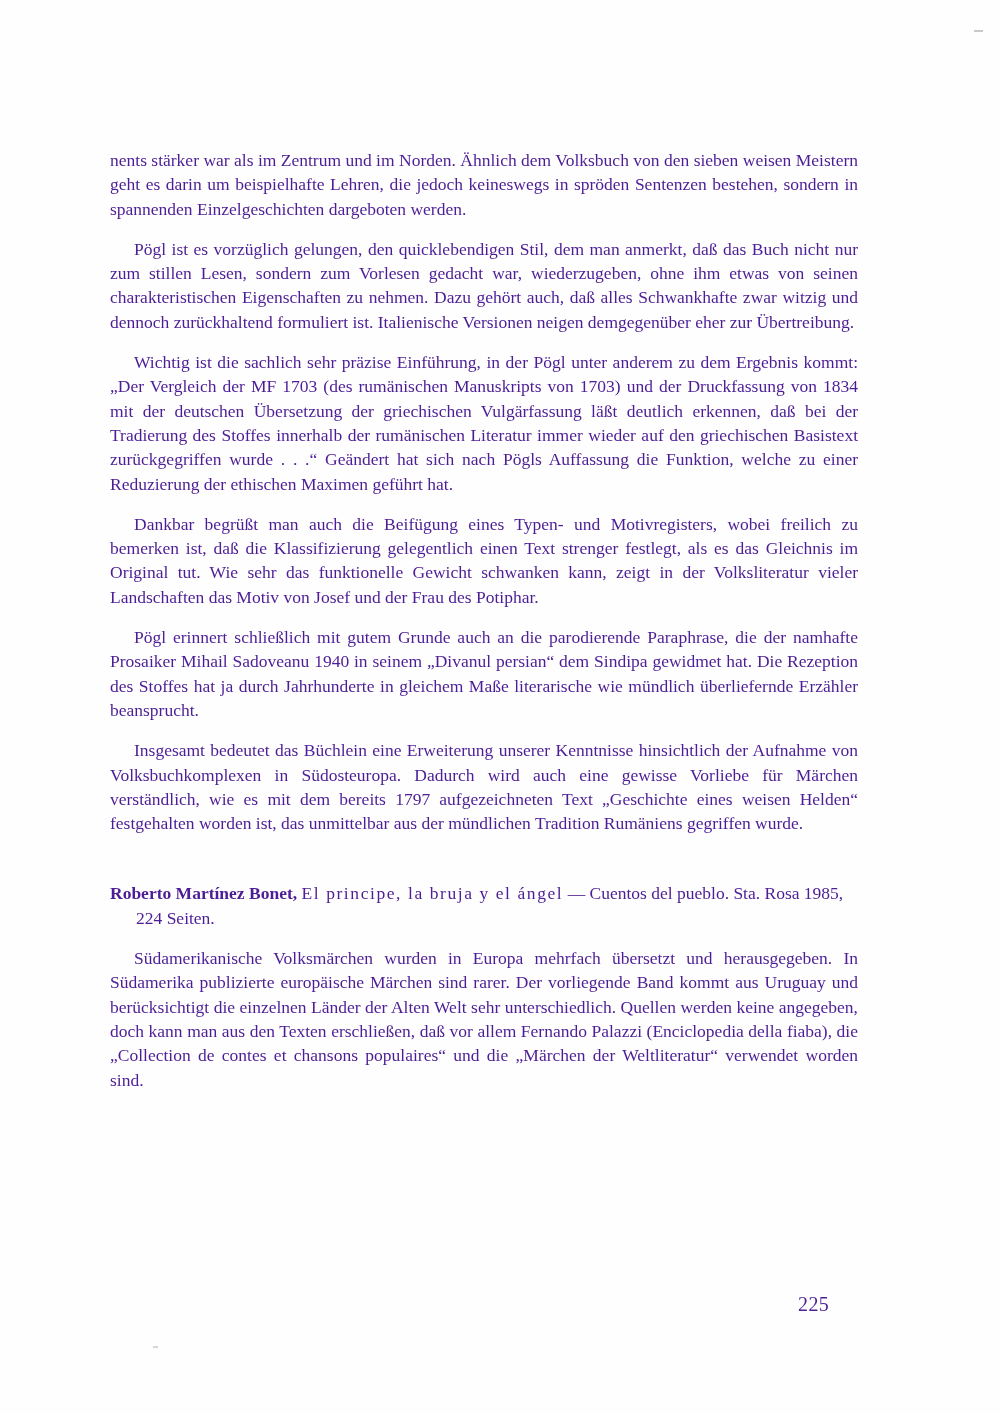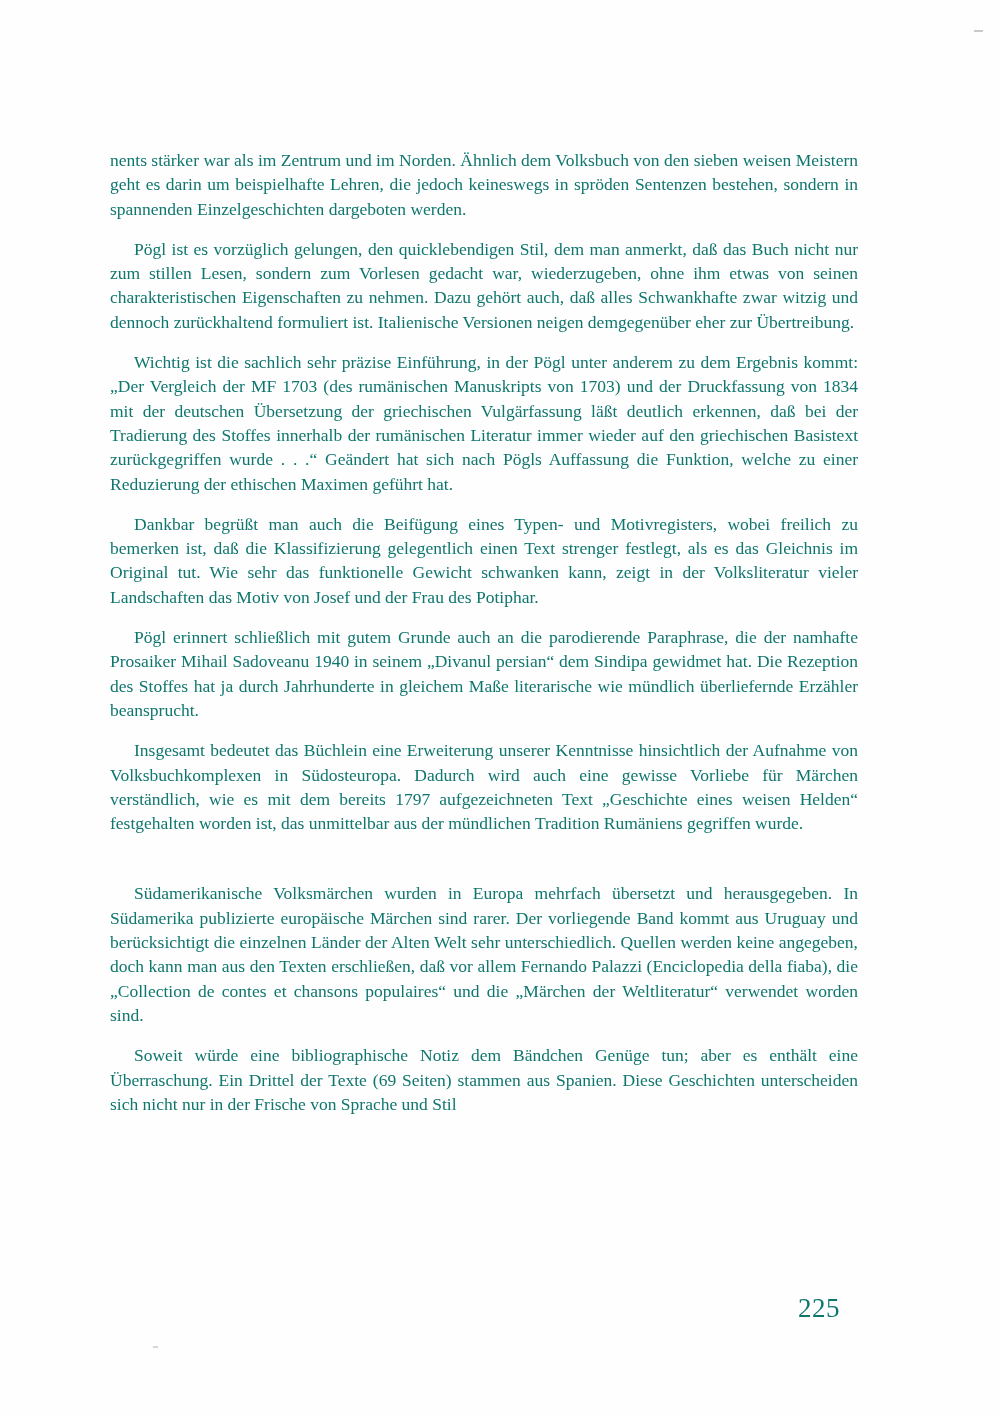--- a/index.html
+++ b/index.html
@@ -7,21 +7,21 @@
   body {
     width: 1000px;
     background: #ffffff;
     font-family: "Liberation Serif", "DejaVu Serif", serif;
   }
   .page {
     position: relative;
     width: 1000px;
     height: 1414px;
     background: #fefefe;
-    color: #0f766e;
+    color: #4c1d95;
     overflow: hidden;
   }
   .text-block {
     position: absolute;
     left: 110px;
     top: 148px;
     width: 748px;
     font-size: 17.5px;
     line-height: 24.3px;
     text-align: justify;
@@ -42,21 +42,21 @@
     text-indent: -26px;
     margin-bottom: 6px !important;
     text-align: left;
   }
   .heading-bold { font-weight: bold; }
   .heading-spaced { letter-spacing: 0.09em; }
   .page-number {
     position: absolute;
     left: 798px;
     top: 1293px;
-    font-size: 27px;
+    font-size: 20px;
     letter-spacing: 0.02em;
   }
   .scan-artifact-top {
     position: absolute;
     left: 974px;
     top: 30px;
     width: 9px;
     height: 2px;
     background: #c9c9c9;
   }
@@ -81,22 +81,22 @@
     <div>
       <p>nents stärker war als im Zentrum und im Norden. Ähnlich dem Volksbuch von den sieben weisen Meistern geht es darin um beispielhafte Lehren, die jedoch keineswegs in spröden Sentenzen bestehen, sondern in spannenden Einzelgeschichten dargeboten werden.</p>
       <p class="indent">Pögl ist es vorzüglich gelungen, den quicklebendigen Stil, dem man anmerkt, daß das Buch nicht nur zum stillen Lesen, sondern zum Vorlesen gedacht war, wiederzugeben, ohne ihm etwas von seinen charakteristischen Eigenschaften zu nehmen. Dazu gehört auch, daß alles Schwankhafte zwar witzig und dennoch zurückhaltend formuliert ist. Italienische Versionen neigen demgegenüber eher zur Übertreibung.</p>
       <p class="indent">Wichtig ist die sachlich sehr präzise Einführung, in der Pögl unter anderem zu dem Ergebnis kommt: „Der Vergleich der MF 1703 (des rumänischen Manuskripts von 1703) und der Druckfassung von 1834 mit der deutschen Übersetzung der griechischen Vulgärfassung läßt deutlich erkennen, daß bei der Tradierung des Stoffes innerhalb der rumänischen Literatur immer wieder auf den griechischen Basistext zurückgegriffen wurde . . .“ Geändert hat sich nach Pögls Auffassung die Funktion, welche zu einer Reduzierung der ethischen Maximen geführt hat.</p>
       <p class="indent">Dankbar begrüßt man auch die Beifügung eines Typen- und Motivregisters, wobei freilich zu bemerken ist, daß die Klassifizierung gelegentlich einen Text strenger festlegt, als es das Gleichnis im Original tut. Wie sehr das funktionelle Gewicht schwanken kann, zeigt in der Volksliteratur vieler Landschaften das Motiv von Josef und der Frau des Potiphar.</p>
       <p class="indent">Pögl erinnert schließlich mit gutem Grunde auch an die parodierende Paraphrase, die der namhafte Prosaiker Mihail Sadoveanu 1940 in seinem „Divanul persian“ dem Sindipa gewidmet hat. Die Rezeption des Stoffes hat ja durch Jahrhunderte in gleichem Maße literarische wie mündlich überliefernde Erzähler beansprucht.</p>
       <p class="indent">Insgesamt bedeutet das Büchlein eine Erweiterung unserer Kenntnisse hinsichtlich der Aufnahme von Volksbuchkomplexen in Südosteuropa. Dadurch wird auch eine gewisse Vorliebe für Märchen verständlich, wie es mit dem bereits 1797 aufgezeichneten Text „Geschichte eines weisen Helden“ festgehalten worden ist, das unmittelbar aus der mündlichen Tradition Rumäniens gegriffen wurde.</p>
     </div>
 
     <div class="review2">
+      <p class="review-heading"><span class="heading-bold">Roberto Martínez Bonet,</span> <span class="heading-spaced">El principe, la bruja y el ángel</span> <span>— Cuentos del pueblo. Sta. Rosa 1985, 224 Seiten.</span></p>
       <p class="indent">Südamerikanische Volksmärchen wurden in Europa mehrfach übersetzt und herausgegeben. In Südamerika publizierte europäische Märchen sind rarer. Der vorliegende Band kommt aus Uruguay und berücksichtigt die einzelnen Länder der Alten Welt sehr unterschiedlich. Quellen werden keine angegeben, doch kann man aus den Texten erschließen, daß vor allem Fernando Palazzi (Enciclopedia della fiaba), die „Collection de contes et chansons populaires“ und die „Märchen der Weltliteratur“ verwendet worden sind.</p>
-      <p class="indent">Soweit würde eine bibliographische Notiz dem Bändchen Genüge tun; aber es enthält eine Überraschung. Ein Drittel der Texte (69 Seiten) stammen aus Spanien. Diese Geschichten unterscheiden sich nicht nur in der Frische von Sprache und Stil</p>
     </div>
 
   </div>
 
   <div class="page-number">225</div>
 
   <div class="scan-artifact-bottom"></div>
 
 </div>
 

